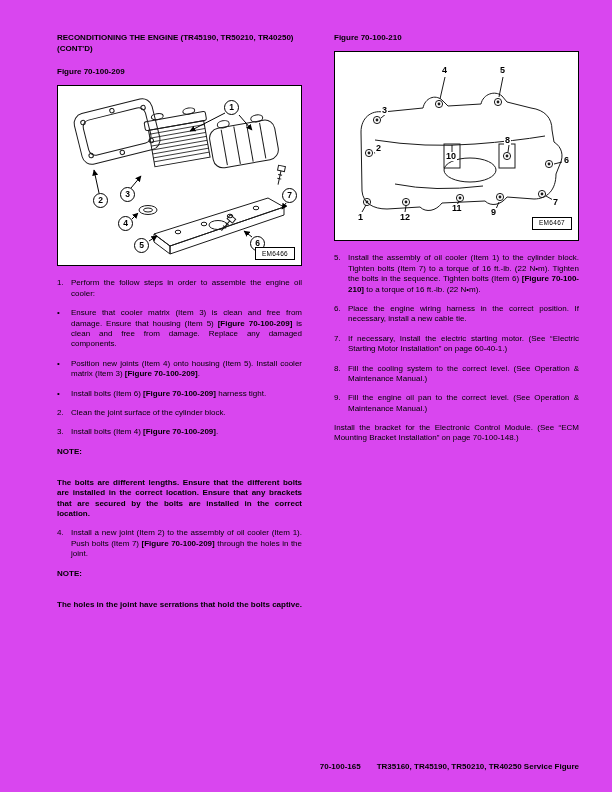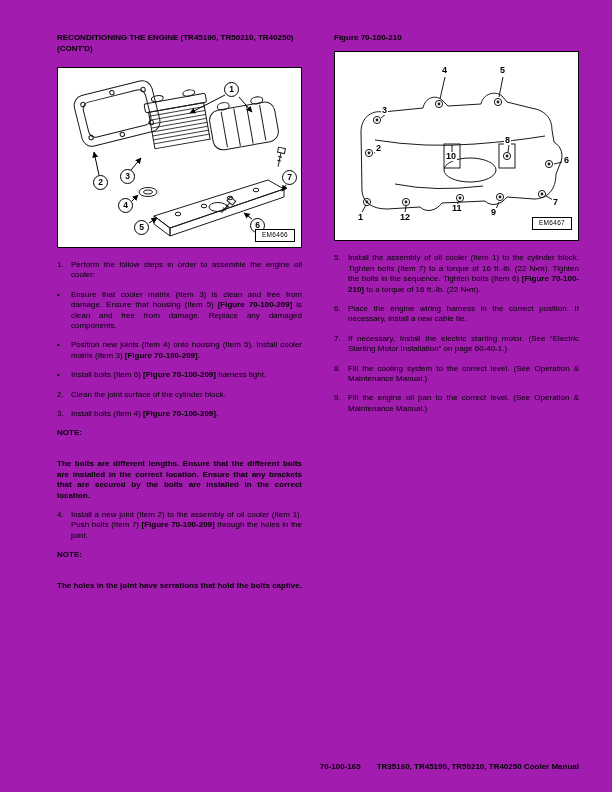--- a/index.html
+++ b/index.html
@@ -2,21 +2,21 @@
 <html><head>
 <meta charset="utf-8">
 <style>
   * { margin:0; padding:0; box-sizing:border-box; }
   html,body { background:#fff; }
   body {
     width:612px; height:792px; position:relative;
     font-family:"Liberation Sans", sans-serif;
     color:#000; font-size:8px; line-height:1.3;
   }
-  .page { position:absolute; inset:0; background:#a21caf; }
+  .page { position:absolute; inset:0; background:#d946ef; }
   .col { position:absolute; width:245px; top:33px; }
   .col-left { left:57px; }
   .col-right { left:334px; }
 
   .heading { font-size:8px; font-weight:bold; line-height:1.32; margin-bottom:13px; }
   .subheading { font-size:8px; font-weight:bold; margin-bottom:16px; }
   .fig-caption { font-size:8px; font-weight:bold; margin-bottom:8px; }
 
   .figure-box { position:relative; border:1px solid #000; width:245px; margin-bottom:12px; background:#fff; overflow:hidden; }
   .fig209 { height:181px; }
@@ -55,20 +55,21 @@
   .footer .sep { display:inline-block; width:16px; }
 </style>
 </head>
 <body>
 
 <div class="page">
 
   <div class="col col-left">
 
     <div class="heading">RECONDITIONING THE ENGINE (TR45190, TR50210, TR40250) (CONT'D)</div>
+    <div class="fig-caption">Figure 70-100-209</div>
 
     <div class="figure-box fig209">
       <svg width="243" height="179" viewBox="0 0 243 179">
         <defs>
           <marker id="ah209" markerWidth="7" markerHeight="7" refX="5.5" refY="3" orient="auto">
             <path d="M0,0 L6,3 L0,6 Z" fill="#000"></path>
           </marker>
         </defs>
 
         <g class="ln" transform="translate(14,30) rotate(-14)">
@@ -297,20 +298,21 @@
     <div class="li">
       <span class="num">8.</span>
       <span class="txt">Fill the cooling system to the correct level. (See Operation &amp; Maintenance Manual.)</span>
     </div>
 
     <div class="li">
       <span class="num">9.</span>
       <span class="txt">Fill the engine oil pan to the correct level. (See Operation &amp; Maintenance Manual.)</span>
     </div>
 
+    <div class="para">Install the bracket for the Electronic Control Module. (See “ECM Mounting Bracket Installation” on page 70-100-148.)</div>
 
   </div>
 
   <div class="footer">
-    <span>70-100-165</span><span class="sep"></span><span>TR35160, TR45190, TR50210, TR40250 Cooler Manual</span>
+    <span>70-100-165</span><span class="sep"></span><span>TR35160, TR45190, TR50210, TR40250 Service Figure</span>
   </div>
 
 </div>
 
 </body></html>

